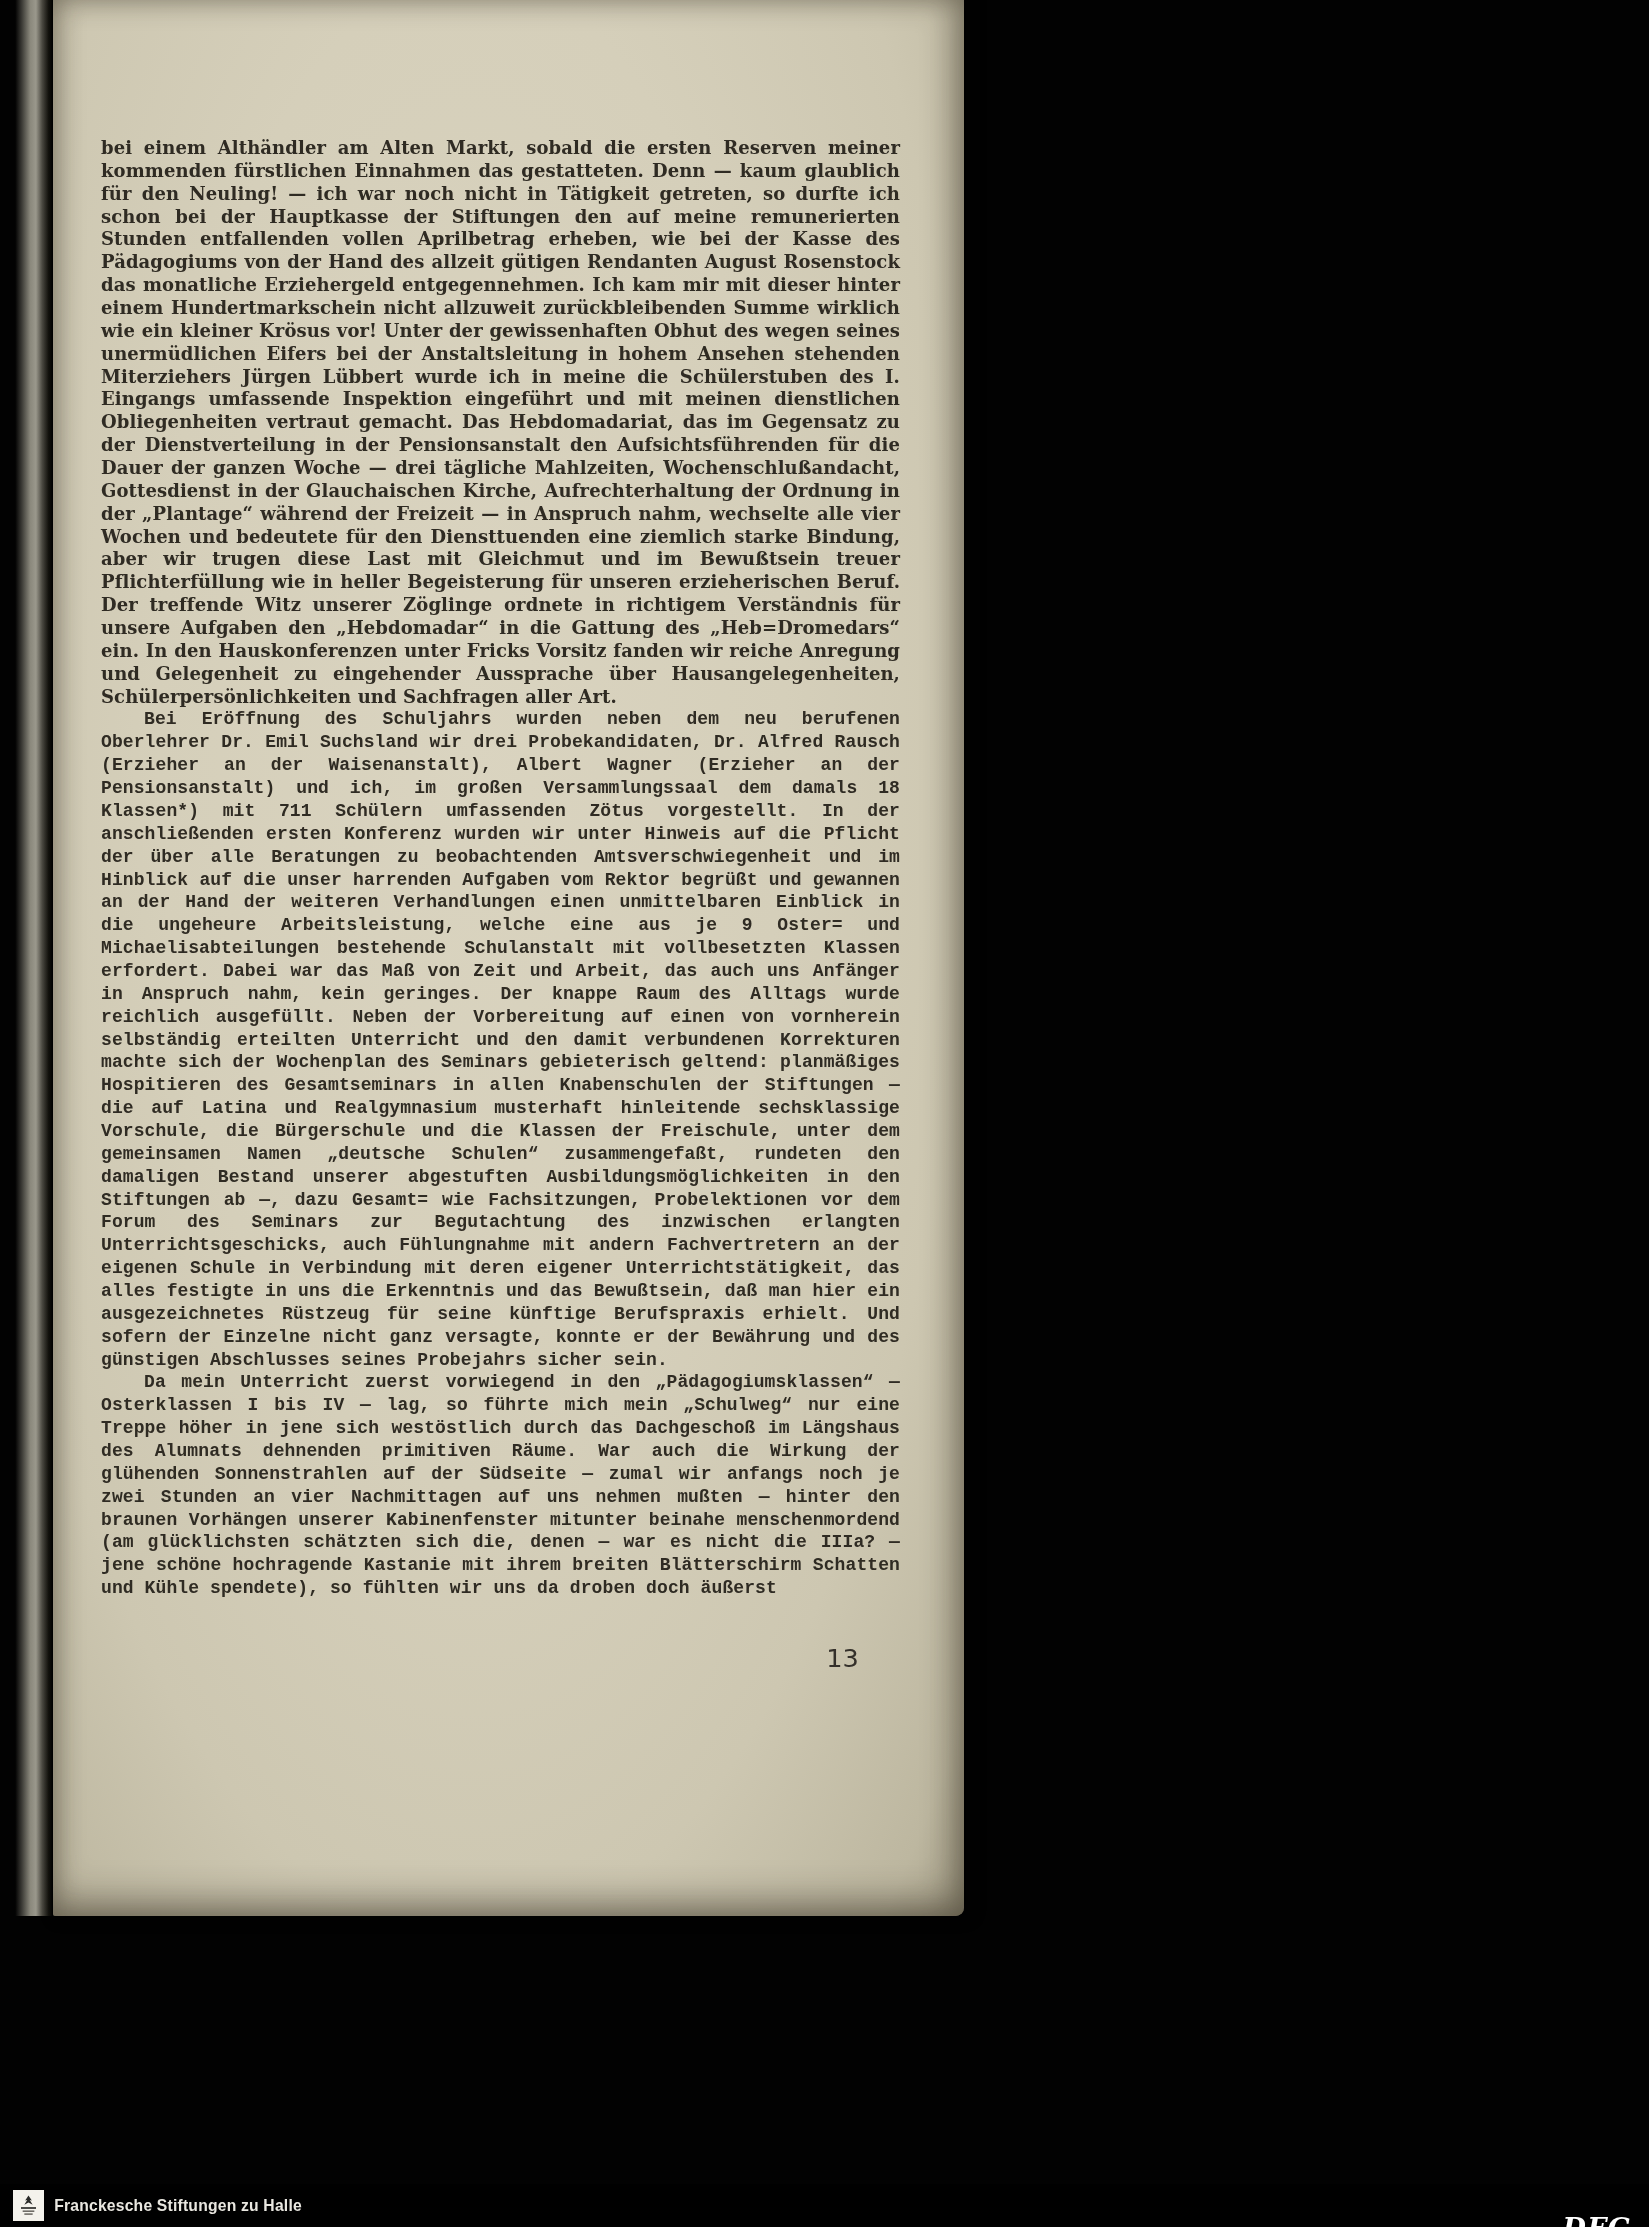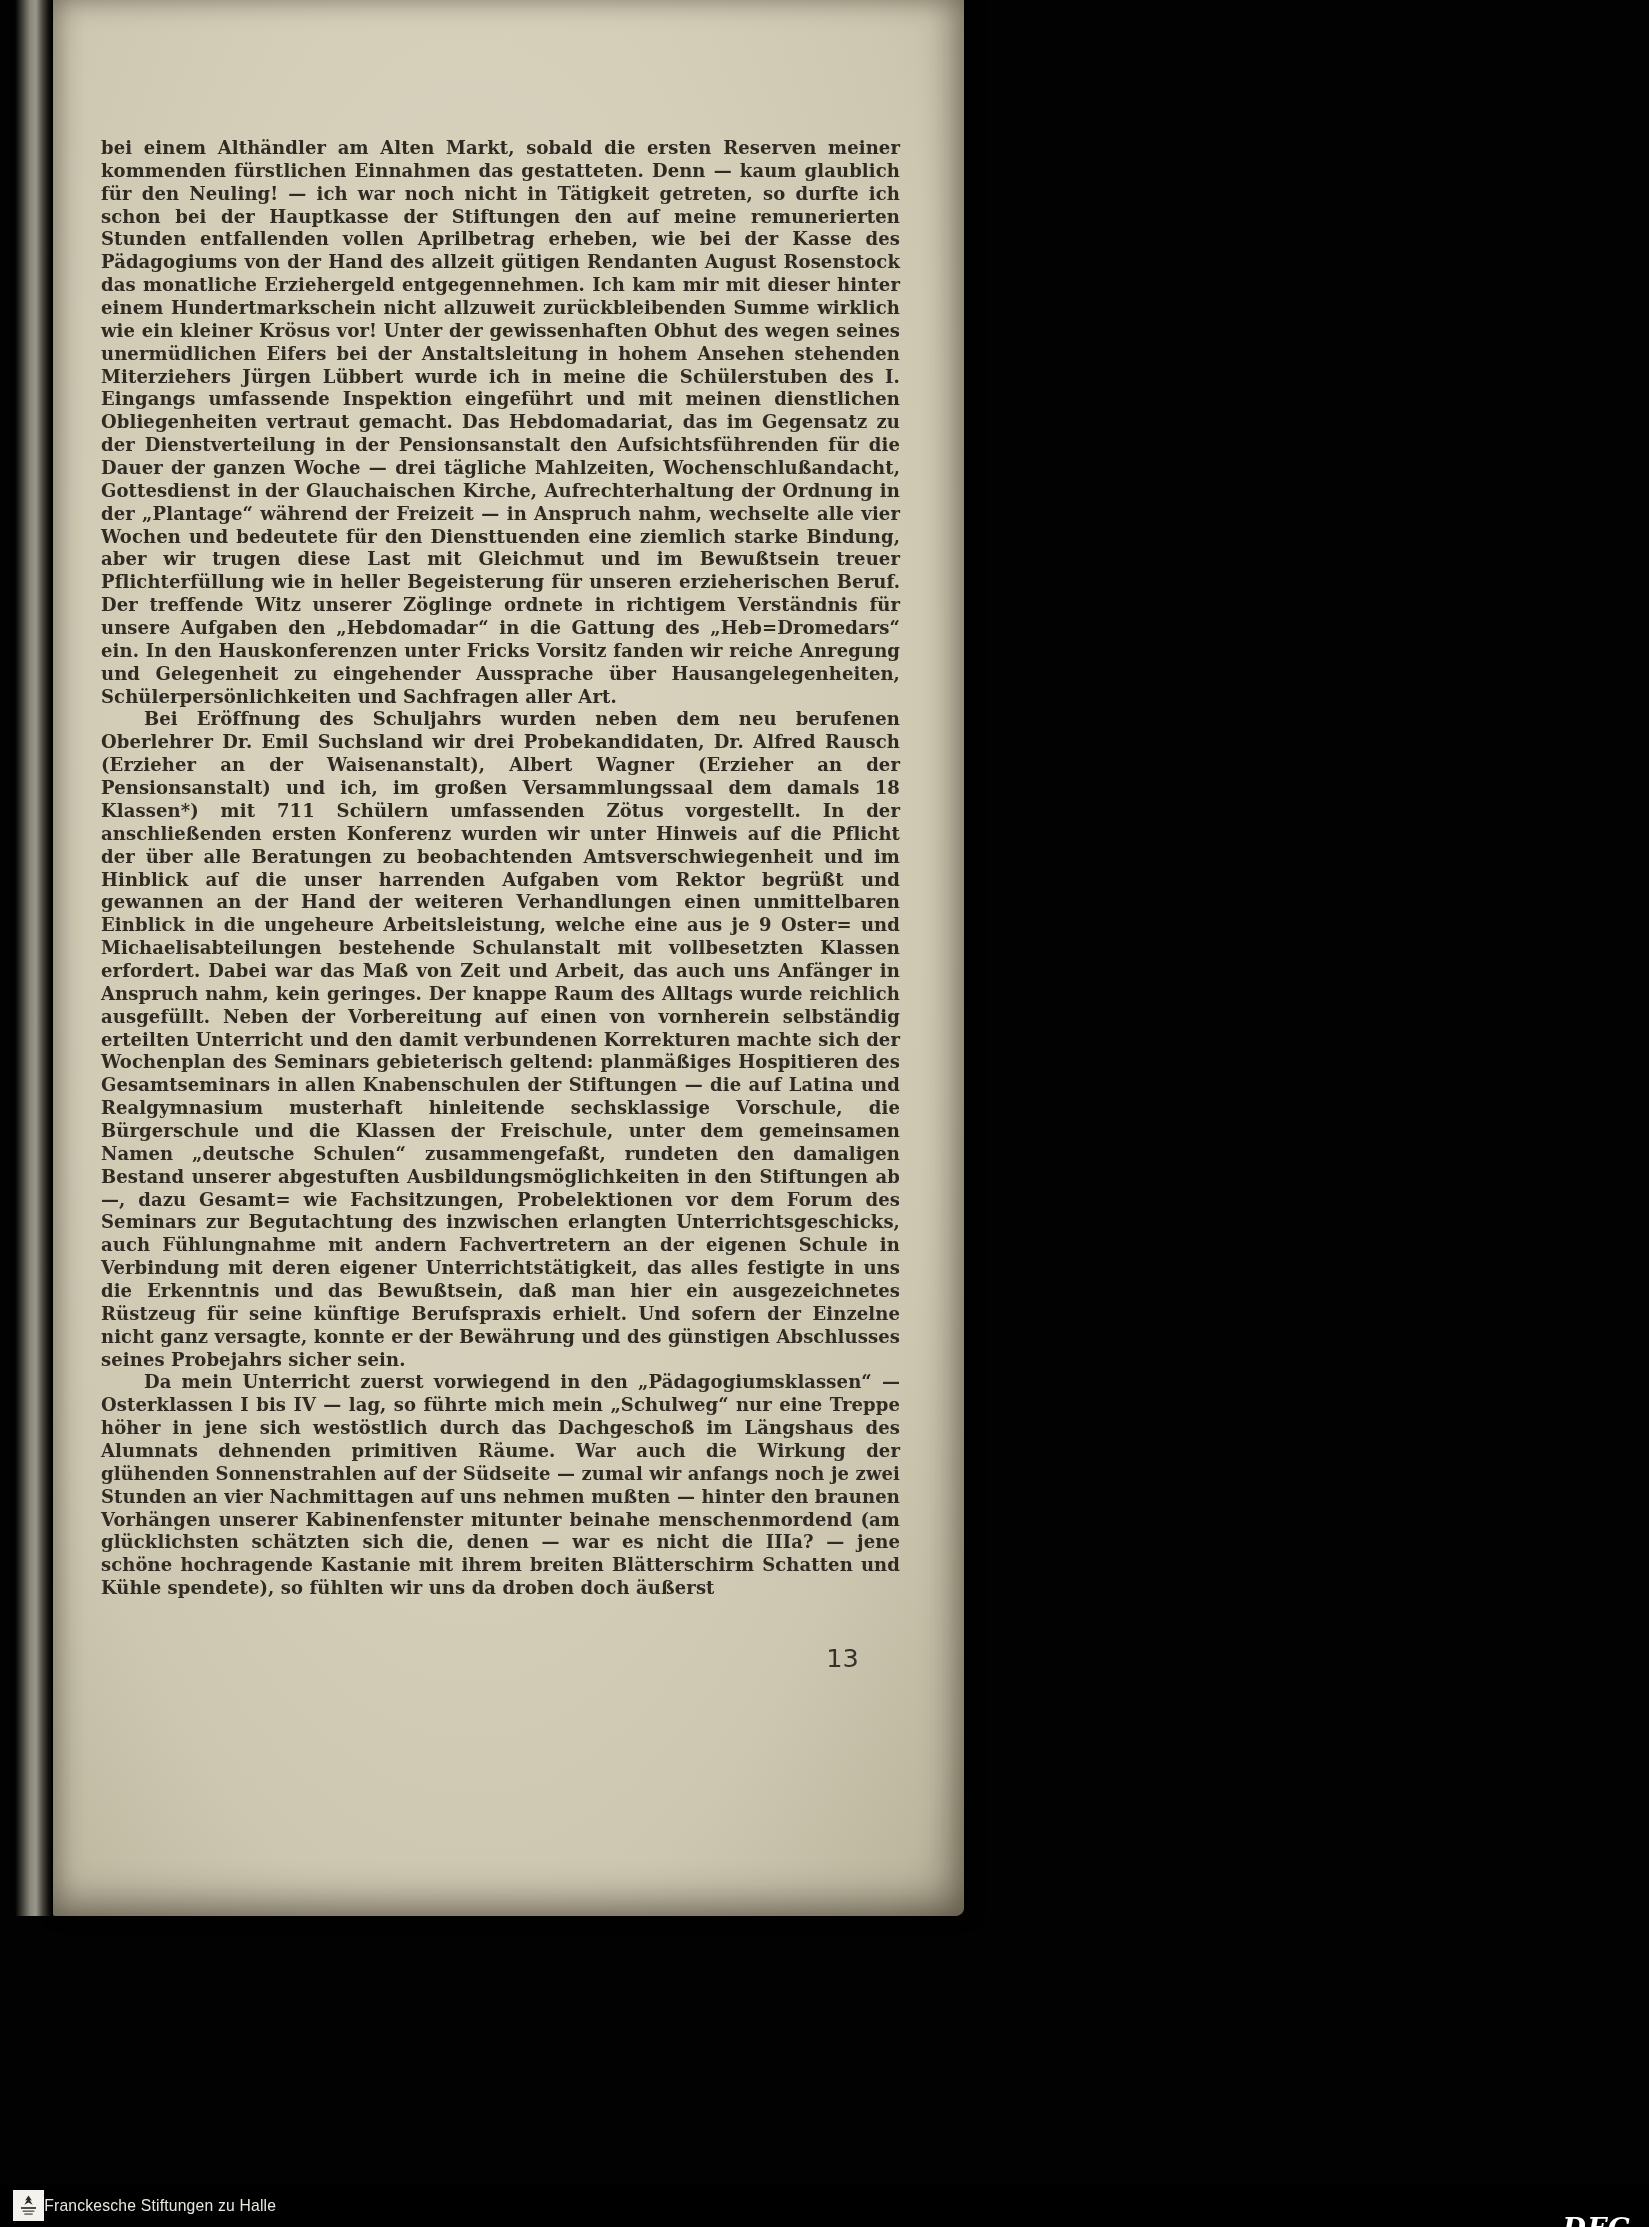--- a/index.html
+++ b/index.html
@@ -49,21 +49,21 @@
     color: #2f2b23;
     font-size: 18px;
     line-height: 1.27;
     text-align: justify;
     font-weight: 700;
     letter-spacing: 0.1px;
     hyphens: auto;
     -webkit-hyphens: auto;
   }
   .text-block p { margin: 0; }
-  .text-block p.indent { text-indent: 43px; }
+  .text-block p.indent { text-indent: 43px; font-family: Liberation Mono, monospace; }
   .footnote {
     margin-top: 30px !important;
     padding-left: 76px;
     font-size: 17.3px;
     text-align: left;
   }
   .pagenum {
     margin-top: 42px;
     padding-right: 41px;
     text-align: right;
@@ -82,20 +82,22 @@
     display: flex;
     align-items: center;
     justify-content: space-between;
     padding: 0 13.2px;
     box-sizing: border-box;
     background: #000;
   }
   .brand {
     display: flex;
     align-items: center;
+    gap: 10px;
+    font-weight: bold;
   }
   .brand-logo {
     width: 31px;
     height: 31px;
     background: #f4f2ec;
     display: inline-flex;
     align-items: center;
     justify-content: center;
     flex: 0 0 auto;
   }

